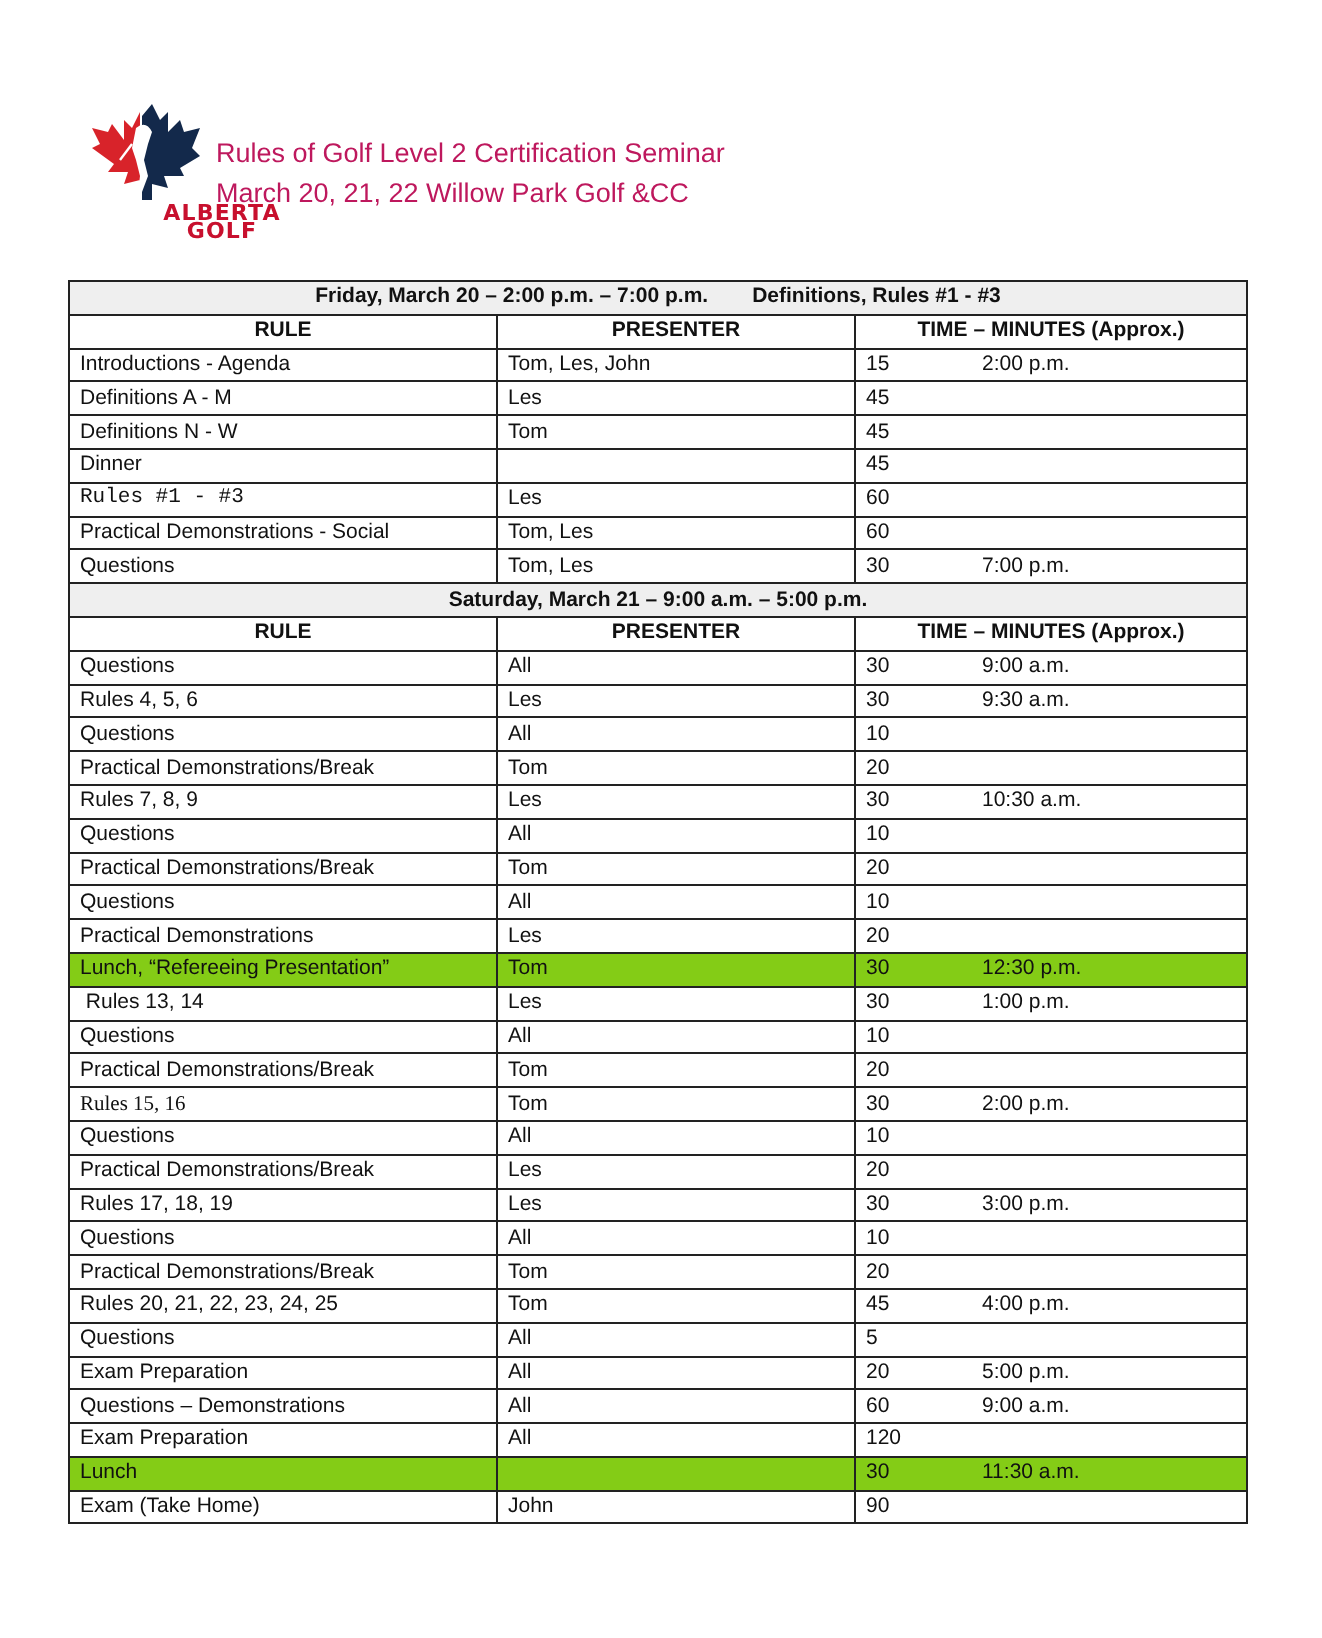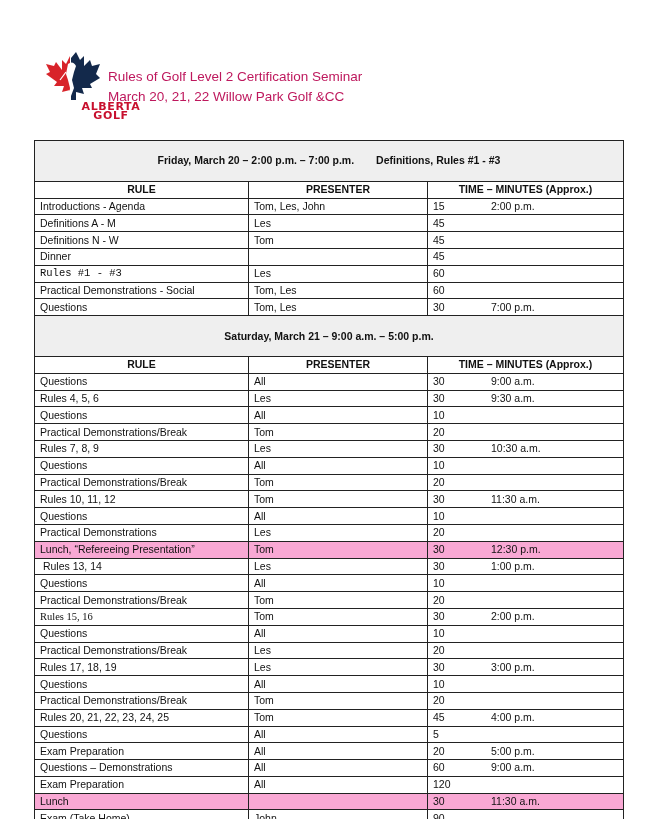--- a/index.html
+++ b/index.html
@@ -10,23 +10,23 @@
   .logo-text { position: absolute; left: 0; width: 62px; text-align: center;
                font-family: "DejaVu Sans", sans-serif; font-weight: bold; color: #c8102e;
                font-size: 11px; letter-spacing: 0.6px; line-height: 9px; margin-left: 40px; }
   .title-block { position: absolute; left: 108px; top: 67px; }
   .title-line { font-size: 13.5px; line-height: 20px; color: #be185d; white-space: nowrap; }
   table.sched { position: absolute; left: 34px; top: 140px; width: 589px;
                 border-collapse: collapse; table-layout: fixed; font-size: 10.5px; }
   table.sched td { border: 1px solid #222; height: 15.8px; padding: 0 0 0 5px;
                    white-space: nowrap; overflow: hidden; line-height: 15px; }
   col.c1 { width: 214px; } col.c2 { width: 179px; } col.c3 { width: 196px; }
-  tr.day td { background: #efefef; text-align: center; font-weight: bold; padding: 12px; }
+  tr.day td { background: #efefef; text-align: center; font-weight: bold; padding: 0; }
   tr.colhead td { text-align: center; font-weight: bold; padding: 0; }
-  tr.shade td { background: #f9a8d4; }
+  tr.shade td { background: #84cc16; }
   .mins { display: inline-block; width: 58px; }
   .clock { display: inline-block; }
   .gap { display: inline-block; width: 22px; }
 </style>
 </head>
 <body>
 
 <div class="logo">
   <svg width="62" height="52" viewBox="0 0 62 52">
 
@@ -133,25 +133,20 @@
         <td style="white-space: pre;">Questions</td>
         <td>All</td>
         <td><span class="mins">10</span><span class="clock"></span></td>
       </tr>
       <tr>
         <td style="white-space: pre;">Practical Demonstrations/Break</td>
         <td>Tom</td>
         <td><span class="mins">20</span><span class="clock"></span></td>
       </tr>
       <tr>
-        <td style="white-space: pre;">Rules 10, 11, 12</td>
-        <td>Tom</td>
-        <td><span class="mins">30</span><span class="clock">11:30 a.m.</span></td>
-      </tr>
-      <tr>
         <td style="white-space: pre;">Questions</td>
         <td>All</td>
         <td><span class="mins">10</span><span class="clock"></span></td>
       </tr>
       <tr>
         <td style="white-space: pre;">Practical Demonstrations</td>
         <td>Les</td>
         <td><span class="mins">20</span><span class="clock"></span></td>
       </tr>
       <tr class="shade">

